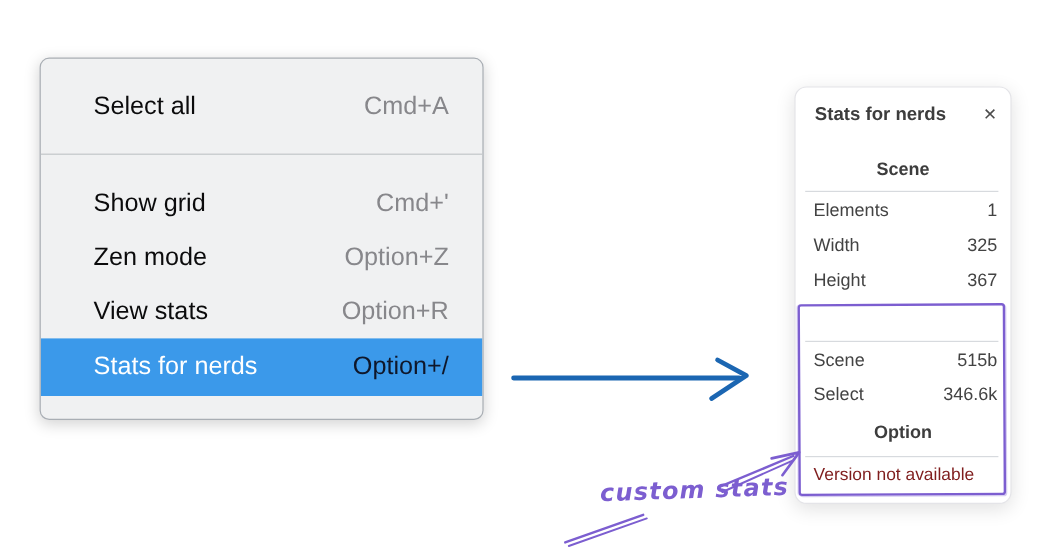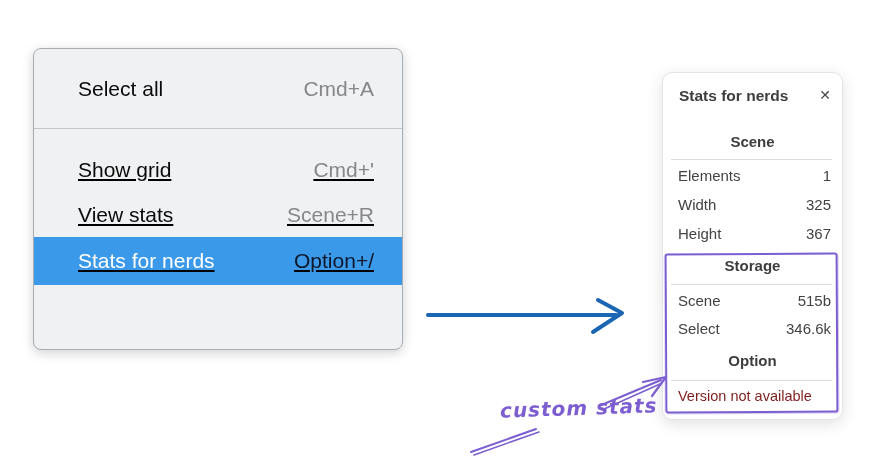--- a/index.html
+++ b/index.html
@@ -15,21 +15,21 @@
     background:#f0f1f2; border:1px solid #a9aeb4; border-radius:8px;
     box-shadow:0 3px 12px rgba(0,0,0,.18);
     font-size:21px; overflow:hidden;
   }
   .menu-row {
     display:flex; align-items:center; justify-content:space-between;
     height:45px; padding:0 28px 0 44px; cursor:default;
   }
   .menu-row.first { height:79px; }
   .menu-sep { height:1px; background:#c3c6c9; }
-  .menu-body { padding-top:18px;text-decoration:underline; }
+  .menu-body { padding-top:18px; }
   .mi-label { color:#0b0b0c; }
   .mi-shortcut { color:#87878b; }
   .menu-row.selected { height:48px; background:#3b99ea; }
   .menu-row.selected .mi-label { color:#ffffff; }
   .menu-row.selected .mi-shortcut { color:#0f172a; }
 
   
   .panel {
     position:absolute; left:662px; top:72px; width:181px; height:348px;
     background:#ffffff; border:1px solid #e4e4e8; border-radius:10px;
@@ -78,22 +78,26 @@
       <span class="mi-label">Select all</span>
       <span class="mi-shortcut">Cmd+A</span>
     </div>
     <div class="menu-sep"></div>
     <div class="menu-body">
       <div class="menu-row">
         <span class="mi-label">Show grid</span>
         <span class="mi-shortcut">Cmd+'</span>
       </div>
       <div class="menu-row">
+        <span class="mi-label">Zen mode</span>
+        <span class="mi-shortcut">Option+Z</span>
+      </div>
+      <div class="menu-row">
         <span class="mi-label">View stats</span>
-        <span class="mi-shortcut">Scene+R</span>
+        <span class="mi-shortcut">Option+R</span>
       </div>
       <div class="menu-row selected">
         <span class="mi-label">Stats for nerds</span>
         <span class="mi-shortcut">Option+/</span>
       </div>
     </div>
   </div>
 
   <div class="panel">
     <div class="p-title">Stats for nerds</div>
@@ -107,21 +111,20 @@
     </div>
     <div class="p-row" style="top:123px">
       <span>Width</span>
       <span>325</span>
     </div>
     <div class="p-row" style="top:152px">
       <span>Height</span>
       <span>367</span>
     </div>
 
-    <div class="p-header" style="top:184px">Storage</div>
     <div class="p-hr" style="top:211px"></div>
     <div class="p-row" style="top:219px">
       <span>Scene</span>
       <span>515b</span>
     </div>
     <div class="p-row" style="top:247px">
       <span>Select</span>
       <span>346.6k</span>
     </div>
 

